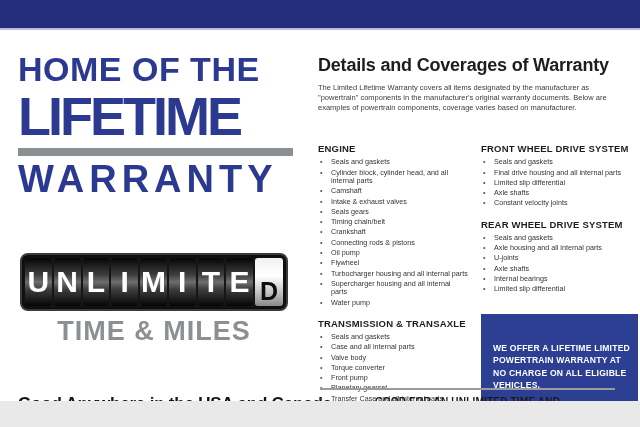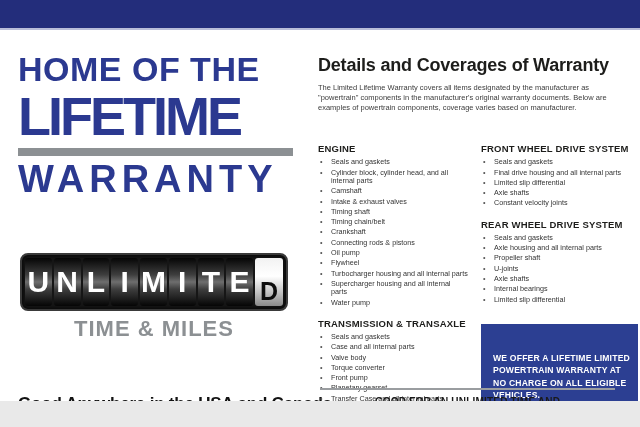--- a/index.html
+++ b/index.html
@@ -43,21 +43,21 @@
     font-size:30px; font-weight:700; line-height:1;
   }
   .odo-roll {
     flex:none; width:28px; border-radius:3px; color:#0d0d0d;
     background:linear-gradient(180deg,#f2f2f2 0%,#ffffff 38%,#c2c2c2 72%,#8a8a8a 100%);
     display:flex; align-items:flex-end; justify-content:center;
     font-size:25px; font-weight:700; line-height:1; padding-bottom:2px;
   }
   .odo-caption {
     width:272px; text-align:center; margin-top:5px;
-    color:var(--gray,#8c9093); font-size:22px; font-weight:900; letter-spacing:1px;
+    color:var(--gray,#8c9093); font-size:27px; font-weight:900; letter-spacing:1px;
   }
   .left-footer {
     position:absolute; left:18px; bottom:13px; width:280px;
     color:#121212; font-size:17px; font-weight:700; letter-spacing:-.2px; white-space:nowrap;
   }
   
   .right { position:absolute; top:30px; left:318px; width:322px; height:397px; }
   .right-title {
     margin-top:25px; color:var(--text-dark,#1d1d1b); font-size:18px; font-weight:800;
     letter-spacing:-.2px; white-space:nowrap;
@@ -128,21 +128,21 @@
 
     <div class="lists">
       <div class="col1">
         <div class="section">
           <div class="section-heading">ENGINE</div>
           <div class="item-list">
               <div class="li">Seals and gaskets</div>
               <div class="li">Cylinder block, cylinder head, and all internal parts</div>
               <div class="li">Camshaft</div>
               <div class="li">Intake &amp; exhaust valves</div>
-              <div class="li">Timing shaft</div>
+              <div class="li">Seals gears</div>
               <div class="li">Timing chain/belt</div>
               <div class="li">Crankshaft</div>
               <div class="li">Connecting rods &amp; pistons</div>
               <div class="li">Oil pump</div>
               <div class="li">Flywheel</div>
               <div class="li">Turbocharger housing and all internal parts</div>
               <div class="li">Supercharger housing and all internal parts</div>
               <div class="li">Water pump</div>
             </div>
         </div>
@@ -169,21 +169,20 @@
               <div class="li">Limited slip differential</div>
               <div class="li">Axle shafts</div>
               <div class="li">Constant velocity joints</div>
             </div>
         </div>
         <div class="section">
           <div class="section-heading">REAR WHEEL DRIVE SYSTEM</div>
           <div class="item-list">
               <div class="li">Seals and gaskets</div>
               <div class="li">Axle housing and all internal parts</div>
-              <div class="li">Propeller shaft</div>
               <div class="li">U-joints</div>
               <div class="li">Axle shafts</div>
               <div class="li">Internal bearings</div>
               <div class="li">Limited slip differential</div>
             </div>
         </div>
         <div class="offer-box">WE OFFER A LIFETIME LIMITED POWERTRAIN WARRANTY AT NO CHARGE ON ALL ELIGIBLE VEHICLES.</div>
       </div>
     </div>
 

